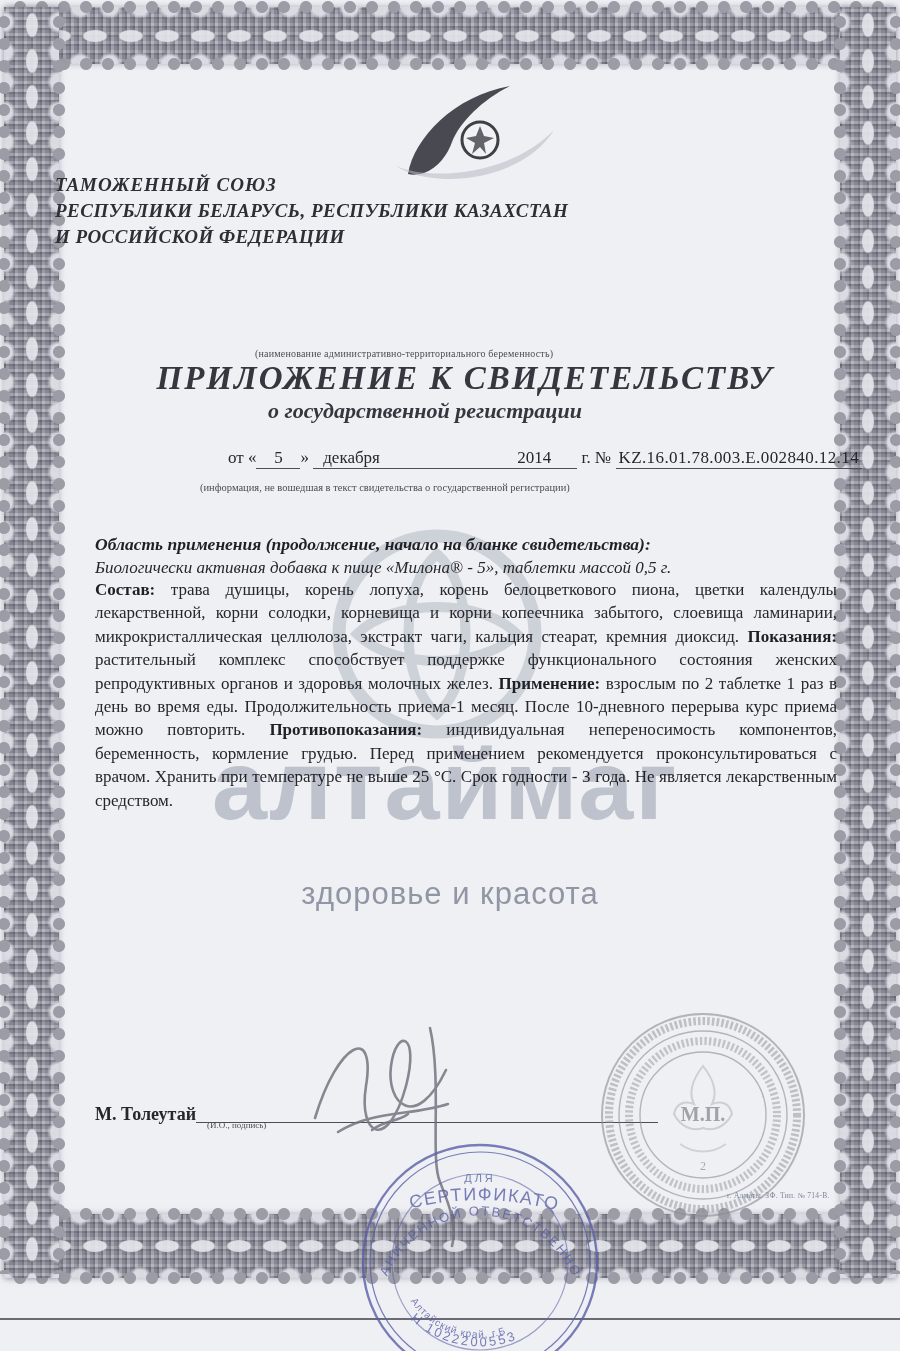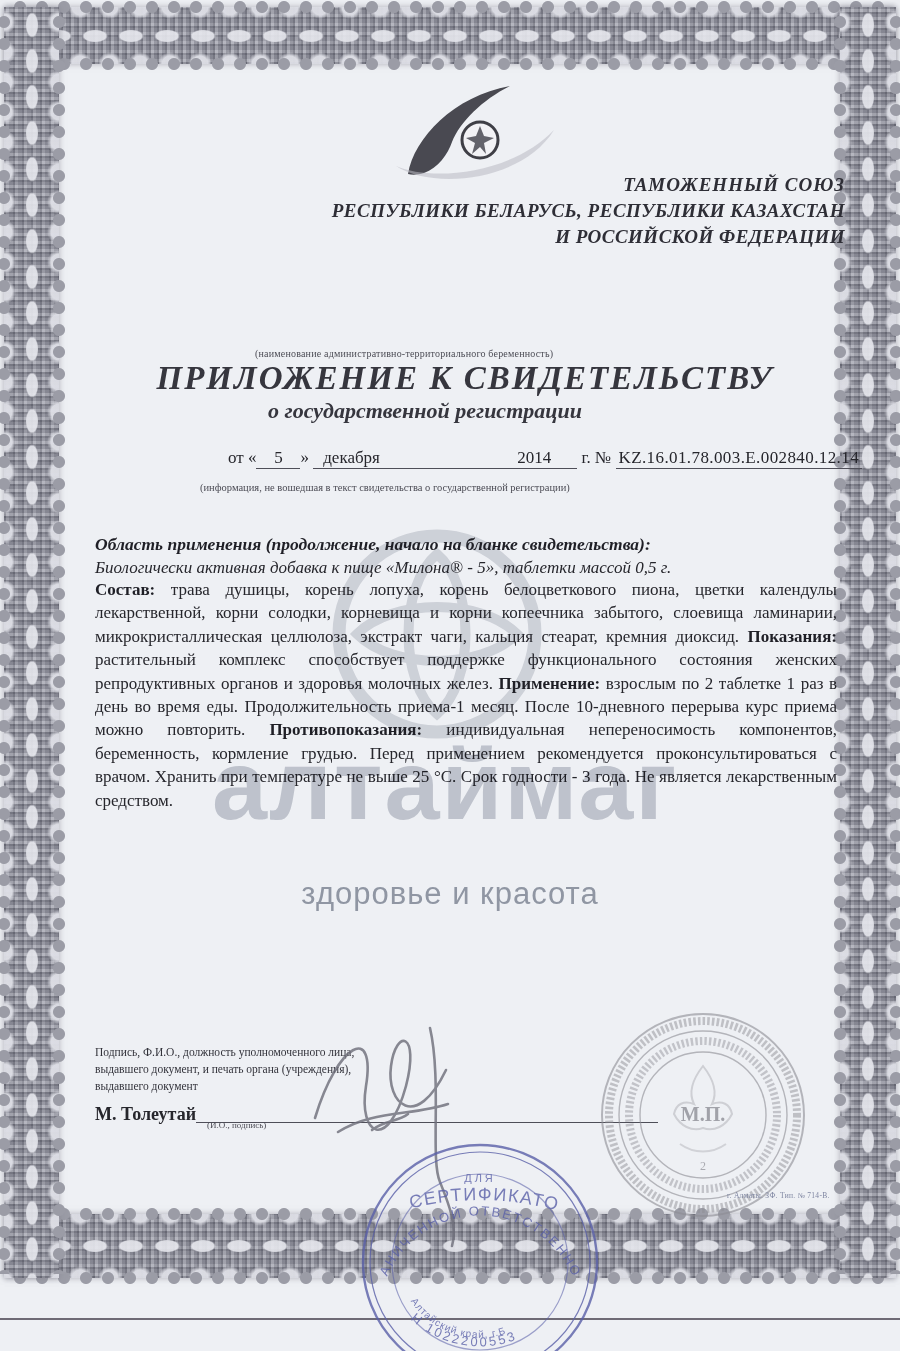--- a/index.html
+++ b/index.html
@@ -42,21 +42,21 @@
   .band-top{left:5px;top:7px;width:890px;height:57px;}
   .band-bottom{left:5px;top:1214px;width:890px;height:64px;}
   .band-left{left:4px;top:7px;width:55px;height:1271px;}
   .band-right{left:840px;top:7px;width:56px;height:1271px;}
   .paper-edge{position:absolute;left:0;top:1318px;width:900px;height:2px;background:#433e4b;opacity:.75;z-index:2;}
 
   
   .abs{position:absolute;}
   .z3{z-index:3;}
 
-  .header-block{left:55px;top:172px;width:790px;text-align:right;font-style:italic;font-weight:bold;color:#2e2e36;z-index:3;}
+  .header-block{left:55px;top:172px;width:790px;text-align:left;font-style:italic;font-weight:bold;color:#2e2e36;z-index:3;}
   .header-block .h1{font-size:19px;letter-spacing:1px;line-height:26px;}
   .header-block .h2{font-size:19px;letter-spacing:.5px;line-height:26px;}
 
   .territory-note{left:255px;top:348px;font-size:10px;color:#4c4c55;letter-spacing:.2px;z-index:3;}
   .title-main{left:80px;top:360px;width:770px;text-align:center;font-size:33px;font-weight:bold;font-style:italic;letter-spacing:2px;color:#36363e;z-index:3;}
   .title-sub{left:55px;top:398px;width:740px;text-align:center;font-size:22px;font-weight:bold;font-style:italic;color:#36363e;z-index:3;}
 
   .date-line{left:228px;top:448px;width:620px;font-size:17px;color:#26262c;z-index:3;white-space:nowrap;}
   .u{display:inline-block;border-bottom:1.5px solid #4e4e58;text-align:center;}
   .u-day{width:44px;}
@@ -137,25 +137,20 @@
   <p class="abs para"><span class="b">Состав:</span><span> трава душицы, корень лопуха, корень белоцветкового пиона, цветки календулы лекарственной, корни солодки, корневища и корни копеечника забытого, слоевища ламинарии, микрокристаллическая целлюлоза, экстракт чаги, кальция стеарат, кремния диоксид. </span><span class="b">Показания:</span><span> растительный комплекс способствует поддержке функционального состояния женских репродуктивных органов и здоровья молочных желез. </span><span class="b">Применение:</span><span> взрослым по 2 таблетке 1 раз в день во время еды. Продолжительность приема-1 месяц. После 10-дневного перерыва курс приема можно повторить. </span><span class="b">Противопоказания:</span><span> индивидуальная непереносимость компонентов, беременность, кормление грудью. Перед применением рекомендуется проконсультироваться с врачом. Хранить при температуре не выше 25 °С. Срок годности - 3 года. Не является лекарственным средством.</span></p>
 
   <svg class="abs wm-circle" width="224" height="216" viewBox="0 0 224 216">
     <circle cx="112" cy="106" r="98" fill="none" stroke="#a7abb5" stroke-width="13"></circle>
     <path d="M112,26 C74,58 74,154 112,186 C150,154 150,58 112,26 Z" fill="none" stroke="#a7abb5" stroke-width="10"></path>
     <path d="M32,106 C68,70 156,70 192,106 C156,142 68,142 32,106 Z" fill="none" stroke="#a7abb5" stroke-width="10"></path>
   </svg>
   <div class="abs wm-brand">алтаймаг</div>
   <div class="abs wm-tagline">здоровье и красота</div>
 
-  <div class="abs sig-note">
-    <div>Подпись, Ф.И.О.,  должность уполномоченного лица,</div>
-    <div>выдавшего документ, и печать органа (учреждения),</div>
-    <div>выдавшего документ</div>
-  </div>
   <svg class="abs sig-svg" width="240" height="240" viewBox="0 0 240 240">
     <g fill="none" stroke="#70707c" stroke-width="2.6" opacity="0.82" stroke-linecap="round">
       <path d="M35,108 C58,32 96,14 86,76 C78,126 108,142 126,76 C140,22 116,18 111,56 C106,94 136,122 166,60"></path>
       <path d="M150,18 C162,70 150,150 160,172 C168,192 178,216 172,236"></path>
       <path d="M58,122 C92,100 132,106 168,94"></path>
       <path d="M92,120 C104,110 118,112 128,104"></path>
     </g>
   </svg>
   <div class="abs sig-line"></div>
   <div class="abs sig-name">М. Толеутай</div>

